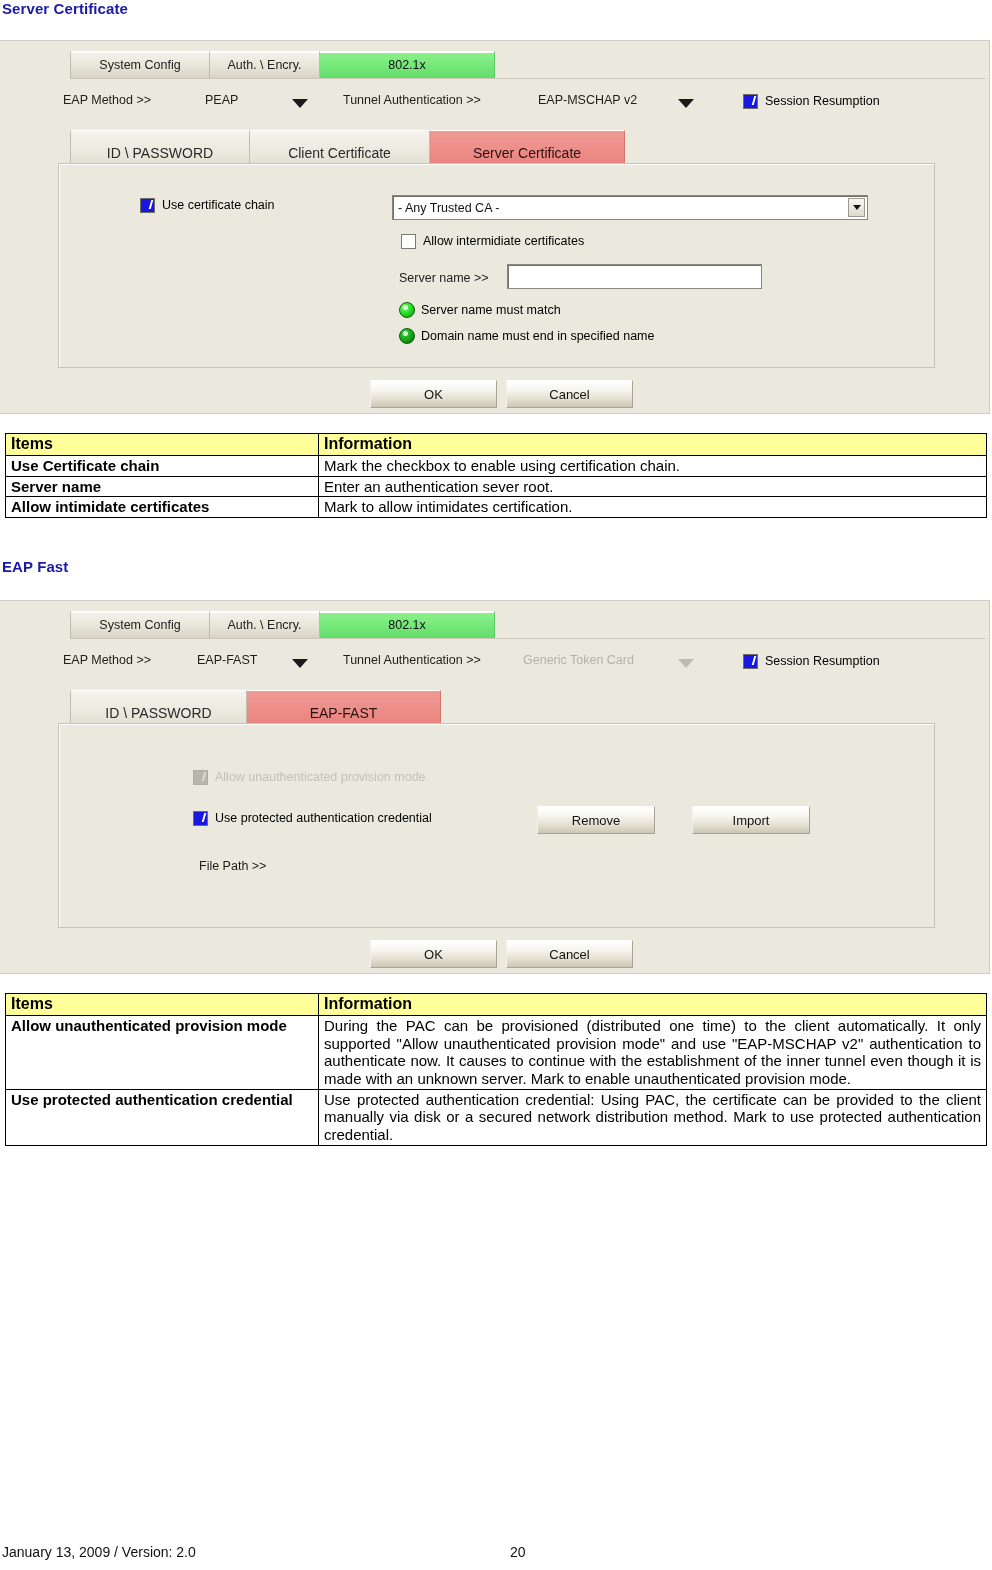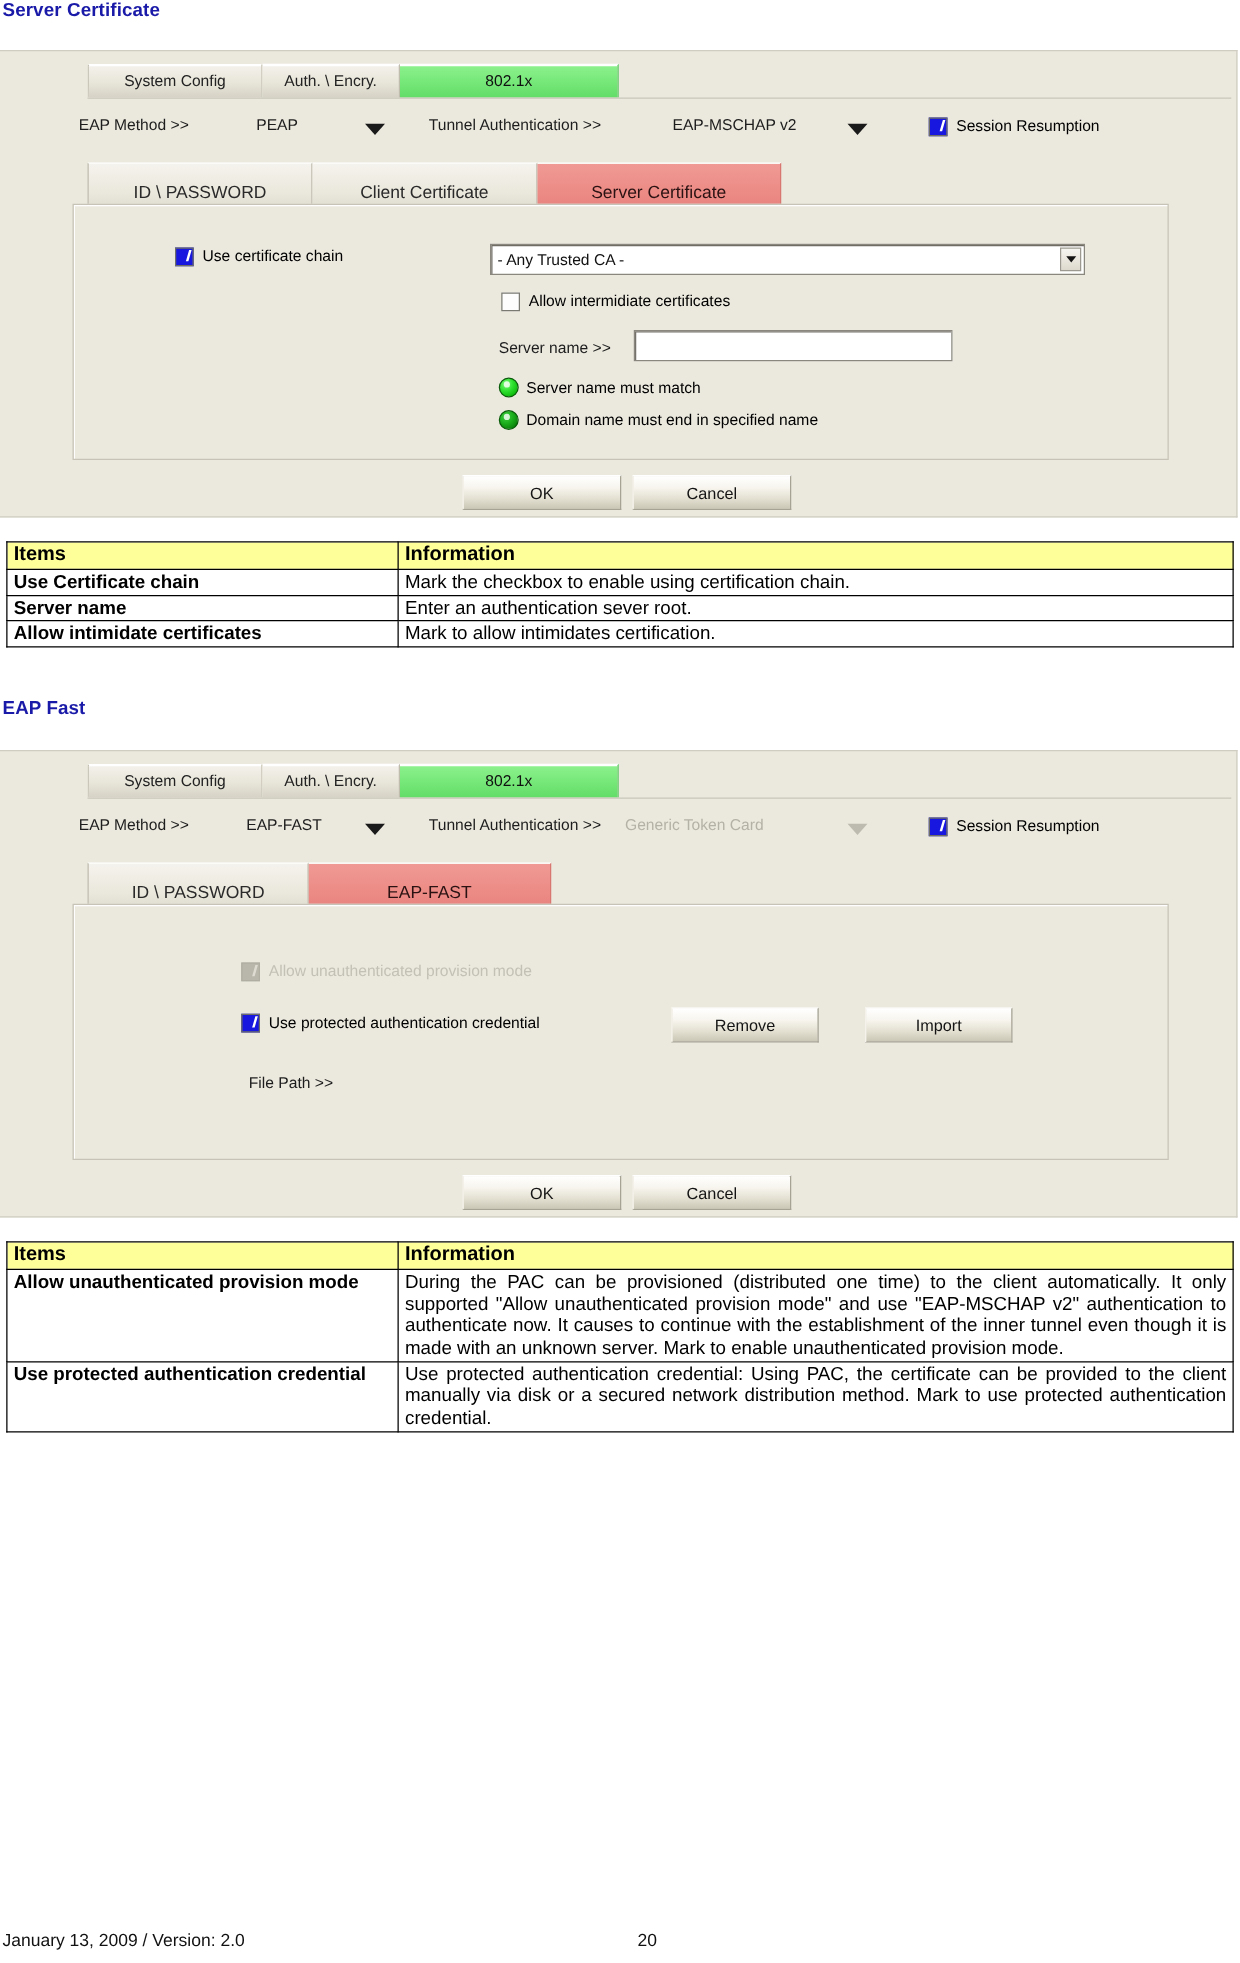--- a/index.html
+++ b/index.html
@@ -370,21 +370,21 @@
     <div class="tab tab-w2">Auth. \ Encry.</div>
     <div class="tab tab-w3 green">802.1x</div>
   </div>
   <div class="strip-rule" style="top:37px; width:915px;"></div>
 
   <div class="method-row" style="top:52px;">
     <span class="lbl" style="left:63px;">EAP Method &gt;&gt;</span>
     <span class="val" style="left:197px;">EAP-FAST</span>
     <span class="caret" style="left:292px; top:6px;"></span>
     <span class="lbl" style="left:343px;">Tunnel Authentication &gt;&gt;</span>
-    <span class="val disabled" style="left:500px;">Generic Token Card</span>
+    <span class="val disabled" style="left:523px;">Generic Token Card</span>
     <span class="caret disabled" style="left:678px; top:6px;"></span>
   </div>
 
   <div class="cb-label" style="left:743px; top:53px;">
     <span class="cb checked"></span>
     <span>Session Resumption</span>
   </div>
 
   <div class="subtabs" style="left:70px; top:89px;">
     <div class="stab" style="width:177px;">ID \ PASSWORD</div>

